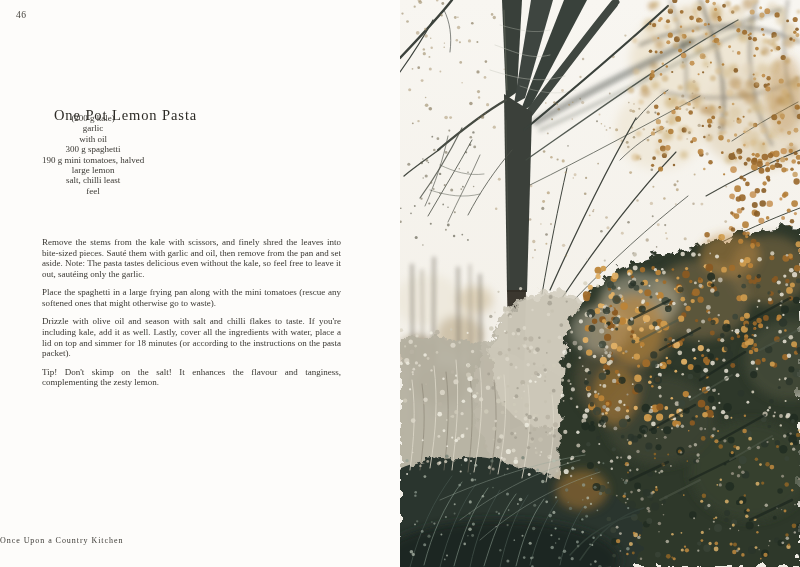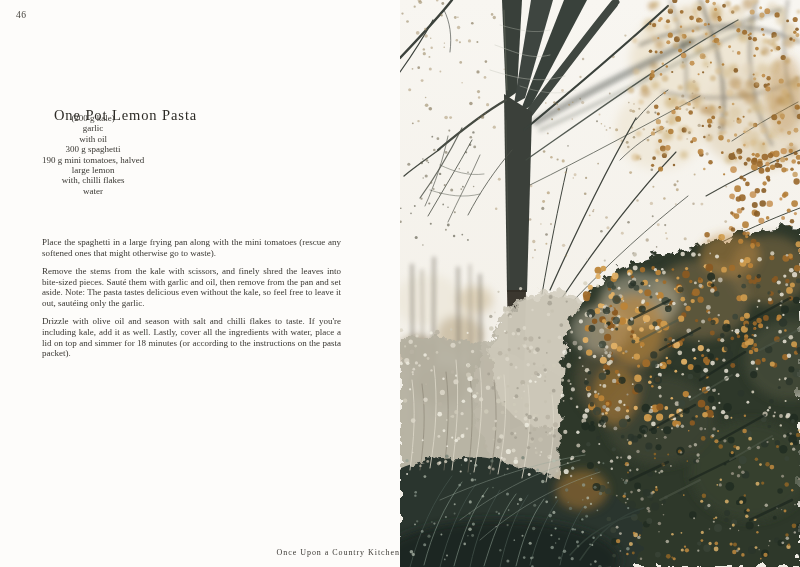--- a/index.html
+++ b/index.html
@@ -5,47 +5,48 @@
   html,body{margin:0;padding:0;background:#e8e8e8;}
   .spread{position:relative;width:800px;height:567px;background:#0f172a;overflow:hidden;
           font-family:"Liberation Serif","DejaVu Serif",serif;}
   .left-page{position:absolute;left:0;top:0;width:400px;height:567px;background:#fdfcfa;}
   .page-number{position:absolute;left:16px;top:10px;font-size:9.5px;color:#45423c;letter-spacing:.4px;}
   .recipe-title{position:absolute;left:42px;top:95px;font-size:14.5px;letter-spacing:.9px;color:#2d2b26;}
   .ingredients{position:absolute;left:42px;top:113px;font-size:9px;line-height:10.4px;color:#3a3833;text-align:center;}
   .steps{position:absolute;left:42px;top:237px;width:299px;font-size:9px;line-height:10.7px;
          color:#3a3833;text-align:justify;}
   .steps .para{margin:0 0 7.5px 0;}
-  .footer-line{position:absolute;left:0;top:548px;width:400px;text-align:right;
+  .footer-line{position:absolute;left:0;top:536px;width:400px;text-align:left;
                font-size:8px;letter-spacing:.95px;color:#3c3a35;}
   .right-page{position:absolute;left:400px;top:0;width:400px;height:567px;}
   .right-page svg{display:block;}
 </style>
 </head>
 <body>
 
 <div class="spread">
 
   <div class="left-page">
     <div class="page-number">46</div>
     <h1 class="recipe-title" style="margin:12px;font-weight:normal;">One Pot Lemon Pasta</h1>
     <div class="ingredients">
         <div class="ing-line">(200 g kale)</div>
         <div class="ing-line">garlic</div>
         <div class="ing-line">with oil</div>
         <div class="ing-line">300 g spaghetti</div>
         <div class="ing-line">190 g mini tomatoes, halved</div>
         <div class="ing-line">large lemon</div>
-        <div class="ing-line">with, chilli flakes</div>
-        <div class="ing-line">water</div>
+        <div class="ing-line">salt, chilli least</div>
+        <div class="ing-line">feel</div>
       </div>
     <div class="steps">
+        <div class="para">Remove the stems from the kale with scissors, and finely shred the leaves into bite-sized pieces. Sauté them with garlic and oil, then remove from the pan and set aside. Note: The pasta tastes delicious even without the kale, so feel free to leave it out, sautéing only the garlic.</div>
         <div class="para">Place the spaghetti in a large frying pan along with the mini tomatoes (rescue any softened ones that might otherwise go to waste).</div>
-        <div class="para">Remove the stems from the kale with scissors, and finely shred the leaves into bite-sized pieces. Sauté them with garlic and oil, then remove from the pan and set aside. Note: The pasta tastes delicious even without the kale, so feel free to leave it out, sautéing only the garlic.</div>
         <div class="para">Drizzle with olive oil and season with salt and chilli flakes to taste. If you're including kale, add it as well. Lastly, cover all the ingredients with water, place a lid on top and simmer for 18 minutes (or according to the instructions on the pasta packet).</div>
+        <div class="para">Tip! Don't skimp on the salt! It enhances the flavour and tanginess, complementing the zesty lemon.</div>
       </div>
     <div class="footer-line">Once Upon a Country Kitchen</div>
   </div>
 
   <div class="right-page">
     <svg width="400" height="567" viewBox="0 0 400 567">
       <defs>
         <linearGradient id="skyg" x1="0" y1="0" x2="0" y2="1">
           <stop offset="0" stop-color="#f8f6f1"></stop>
           <stop offset="0.55" stop-color="#f4f1ea"></stop>

